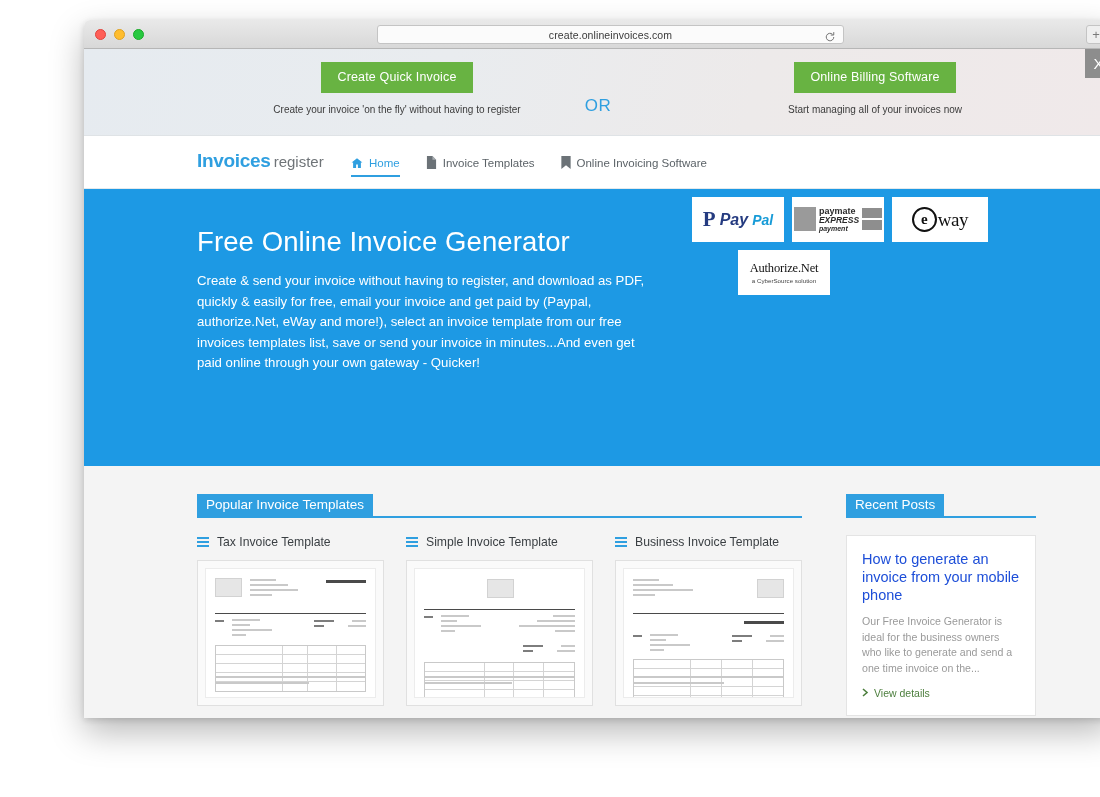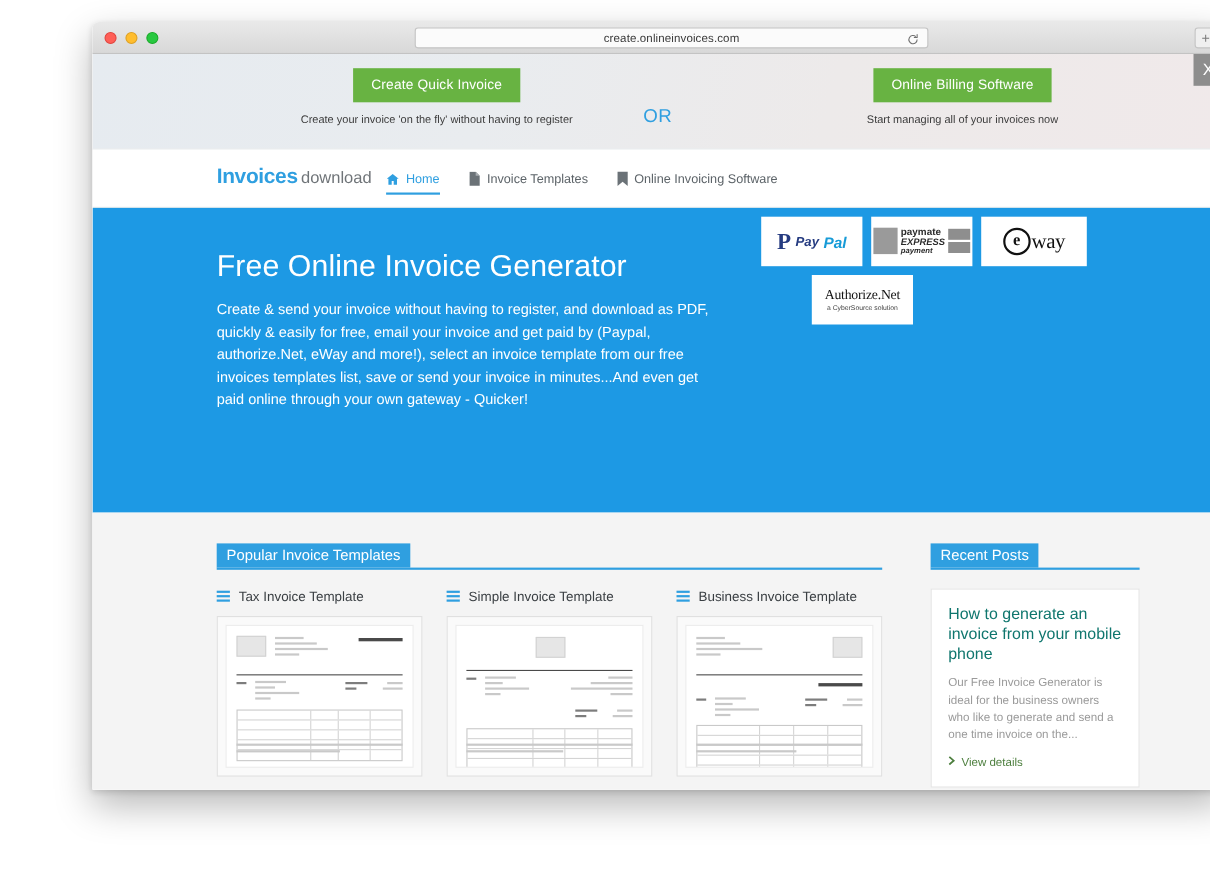--- a/index.html
+++ b/index.html
@@ -164,21 +164,21 @@
     overflow: hidden;
   }
   .pl-paypal { width: 92px; height: 45px; }
   .pl-paymate { width: 92px; height: 45px; }
   .pl-eway { width: 96px; height: 45px; }
   .pl-auth { width: 92px; height: 45px; margin-left: 46px; }
   .pl-pdf { width: 92px; height: 45px; }
 
   .pp-wrap { display: flex; align-items: center; gap: 4px; }
   .pp-mark { font-size: 21px; font-weight: bold; color: #253b80; font-family: "Liberation Serif", serif; }
-  .pp-t1 { font-size: 12px; font-weight: bold; color: #253b80; font-style: italic; }
+  .pp-t1 { font-size: 16px; font-weight: bold; color: #253b80; font-style: italic; }
   .pp-t2 { font-size: 14px; font-weight: bold; color: #179bd7; font-style: italic; }
 
   .pm-wrap { display: flex; align-items: center; gap: 3px; }
   .pm-box { width: 22px; height: 24px; background: #9a9a9a; }
   .pm-txt { line-height: 1.05; text-align: left; }
   .pm-1 { font-size: 9px; font-weight: bold; color: #2b2b2b; }
   .pm-2 { font-size: 8.5px; font-weight: bold; font-style: italic; color: #2b2b2b; }
   .pm-3 { font-size: 7px; font-weight: bold; font-style: italic; color: #2b2b2b; }
   .pm-cards { display: flex; flex-direction: column; gap: 2px; }
   .pm-card { width: 20px; height: 10px; background: #8e8e8e; }
@@ -274,21 +274,21 @@
   .mini-tbl .c .line { height: 2px; }
 
   .posts-col { position: absolute; left: 762px; top: 29px; width: 190px; }
   .post-card {
     margin-top: 17px;
     background: #ffffff;
     border: 1px solid #e4e4e4;
     padding: 14px 15px 16px;
   }
   .post-title {
-    font-size: 14.5px; color: #0f766e; line-height: 18px; font-weight: normal;
+    font-size: 14.5px; color: #1d4ed8; line-height: 18px; font-weight: normal;
     cursor: pointer;
   }
   .post-excerpt {
     margin-top: 10px;
     font-size: 10.6px; line-height: 15.5px; color: #9a9a9a;
   }
   .post-link {
     margin-top: 11px;
     font-size: 10.5px; color: #4d7f3e;
     display: flex; align-items: center; gap: 5px;
@@ -328,21 +328,21 @@
       <div class="promo-or">OR</div>
       <div class="promo-col right">
         <div class="promo-btn">Online Billing Software</div>
         <div class="promo-sub">Start managing all of your invoices now</div>
       </div>
       <div class="close-x">X</div>
     </div>
 
     <div class="navbar">
       <div class="brand">
-        <span class="b1">Invoices</span><span class="b2">download</span>
+        <span class="b1">Invoices</span><span class="b2">register</span>
       </div>
       <div class="navlinks">
         <div class="navlink active">
           <span>
             <svg width="12" height="12" viewBox="0 0 16 16" fill="#2f9fe0">
                 <path d="M8 1.5 0.8 7.4h2v7.1h4V10h2.4v4.5h4V7.4h2L8 1.5z"></path>
               </svg>
           </span>
           <span>Home</span>
         </div>

